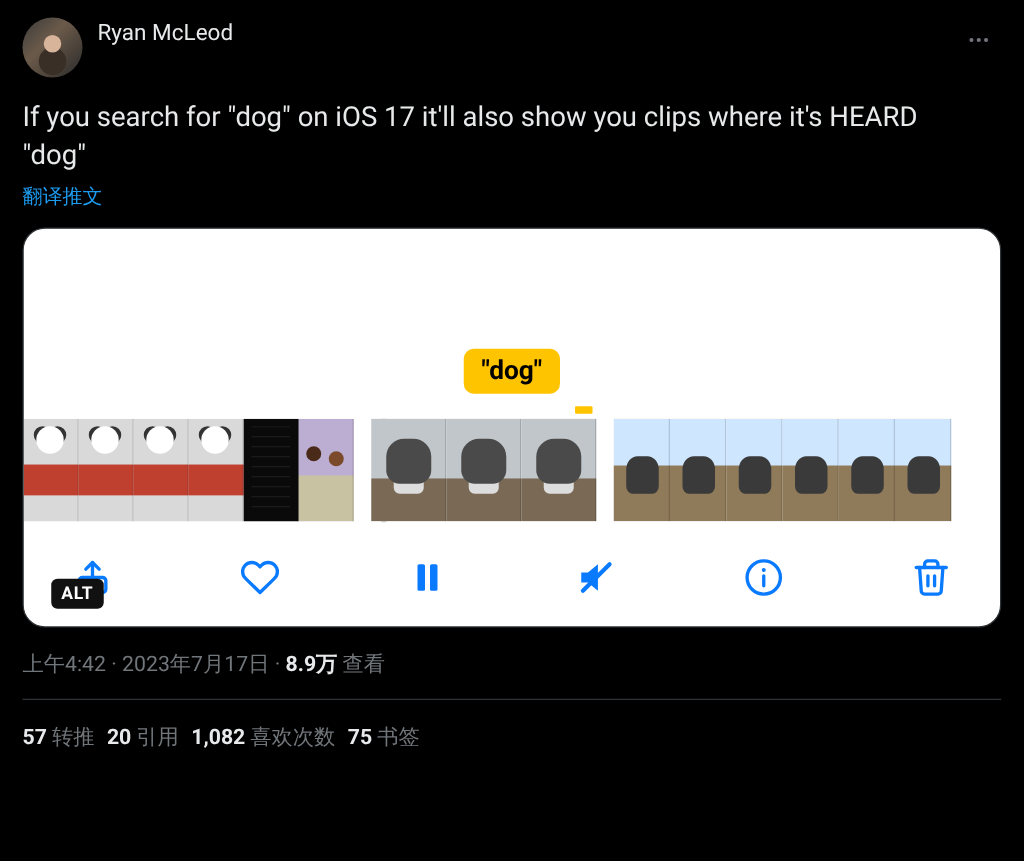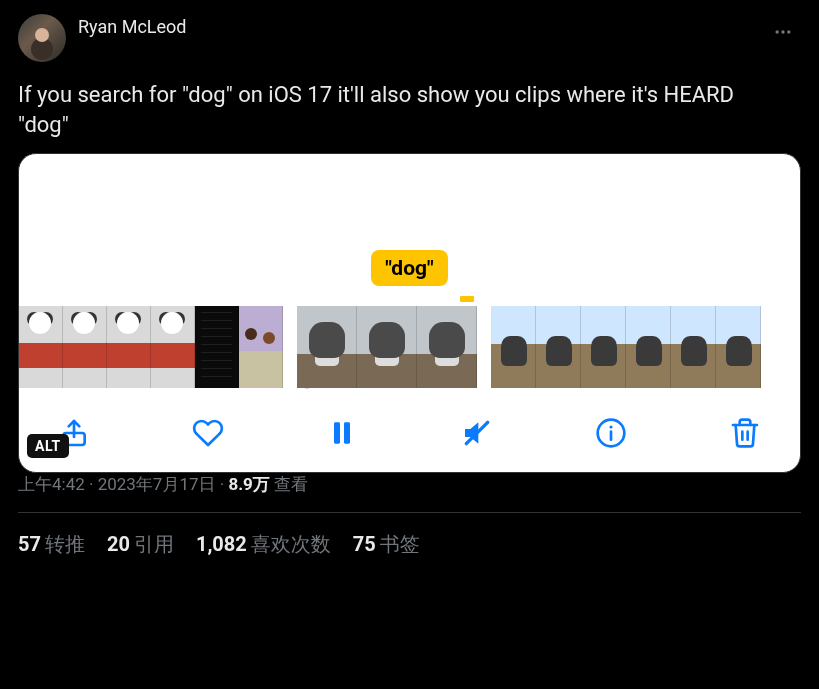--- a/index.html
+++ b/index.html
@@ -100,31 +100,31 @@
   box-shadow: 0 0 0 1px rgba(0,0,0,0.2);
 }
 .group-sch { position: relative; }
 .controls {
   display: flex; justify-content: space-between; align-items: center;
   padding: 20px 38px 22px 38px;
 }
 .ctl { width: 34px; height: 34px; color: #0a7aff; display:flex; align-items:center; justify-content:center; cursor:pointer; }
 .ctl svg { width: 32px; height: 32px; }
 .alt-badge {
-  position: absolute; left: 8px; bottom: 14px;
+  position: absolute; left: 22px; bottom: 14px;
   background: #111; color: #fff; font-weight: 700;
   font-size: 14px; padding: 4px 8px; border-radius: 5px;
   letter-spacing: 0.5px;
 }
 .meta {
-  color: #71767b; font-size: 17px;
+  margin-top: 18px; color: #71767b; font-size: 17px;
 }
 .meta .strong { color: #e7e9ea; font-weight: 700; }
 .divider { border-top: 1px solid #2f3336; margin-top: 16px; }
-.stats { display: flex; gap: 22px; padding-top: 18px; font-size: 20px; color: #71767b; }
+.stats { display: flex; gap: 10px; padding-top: 18px; font-size: 17px; color: #71767b; }
 .stats .num { color: #e7e9ea; font-weight: 700; margin-right: 4px; }
 </style>
 </head>
 <body>
 
 <div class="tweet">
 
   <div class="more-btn">
     <svg viewBox="0 0 24 24" width="20" height="20" fill="currentColor">
         <circle cx="5" cy="12" r="2"></circle>
@@ -135,20 +135,21 @@
 
   <div class="header">
     <div class="avatar"></div>
     <div class="names">
       <div class="display-name">Ryan McLeod</div>
     </div>
   </div>
 
   <div class="body-text">If you search for "dog" on iOS 17 it'll also show you clips where it's HEARD "dog"</div>
 
+  <div class="translate-link">翻译推文</div>
 
   <div class="media-card">
     <div class="media-spacer"></div>
 
     <div class="badge-row">
       <div class="dog-badge">"dog"</div>
     </div>
     <div class="marker-strip">
         <div class="marker-cap"></div>
       </div>

